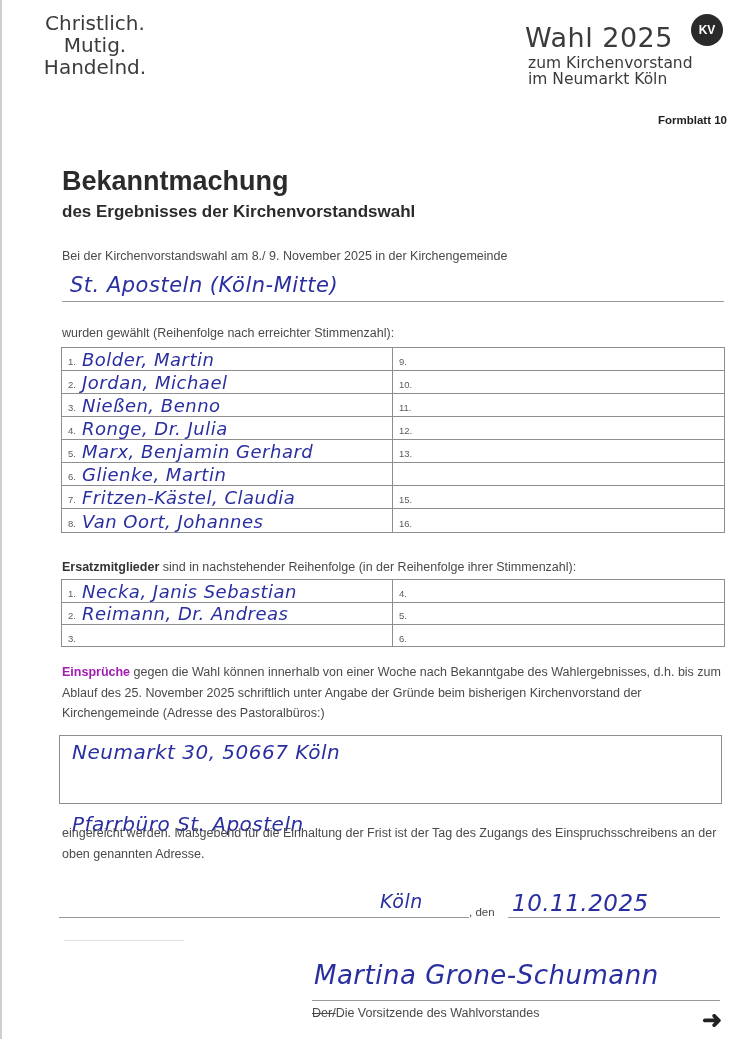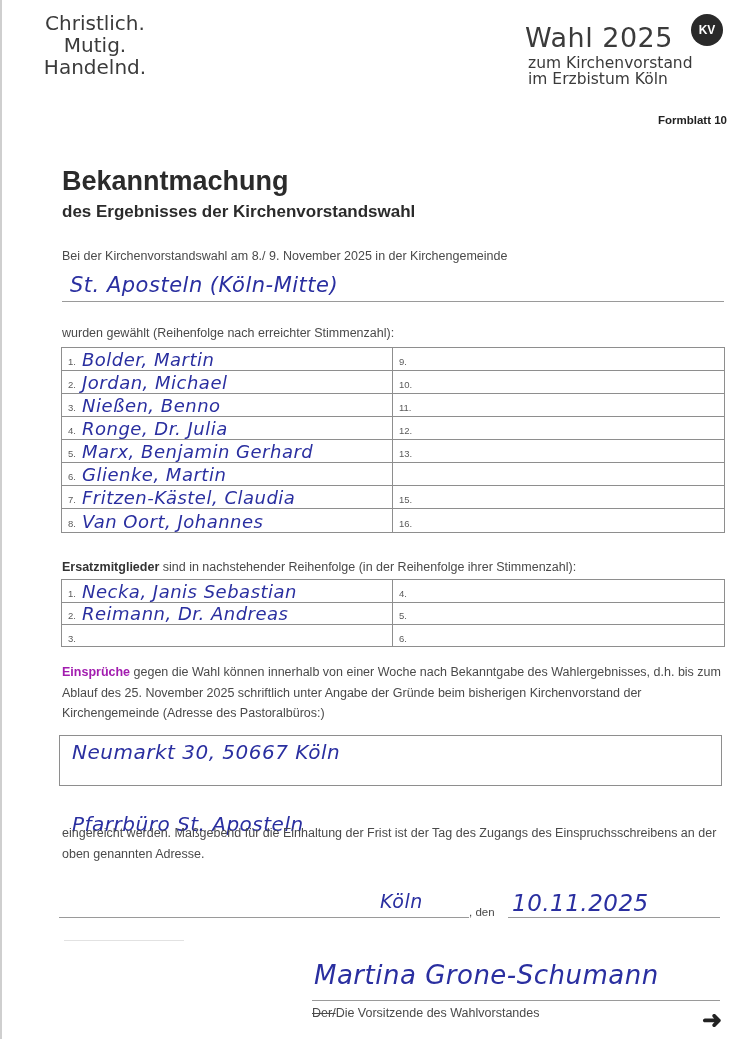--- a/index.html
+++ b/index.html
@@ -42,38 +42,38 @@
   
   .grid { position: absolute; border: 1px solid #8e8e8e; box-sizing: border-box; }
   .row { position: absolute; left: 0; right: 0; border-bottom: 1px solid #8e8e8e; box-sizing: border-box; }
   .row:last-child { border-bottom: none; }
   .cell { position: absolute; top: 0; bottom: 0; box-sizing: border-box; }
   .num { position: absolute; left: 6px; bottom: 3px; font-size: 9.5px; color: #5a5a5a; }
   .cell .hand { position: absolute; left: 20px; bottom: 0px; font-size: 18px; white-space: nowrap; }
   .divider { position: absolute; top: 0; bottom: 0; width: 1px; background: #8e8e8e; }
   .para { font-size: 12.5px; line-height: 20.5px; color: #4a4a4a; }
   .para b { color: #a21caf; }
-  .addr-box { left: 57px; top: 735px; width: 663px; height: 51px; border: 1px solid #8e8e8e; box-sizing: border-box; }
+  .addr-box { left: 57px; top: 735px; width: 663px; height: 69px; border: 1px solid #8e8e8e; box-sizing: border-box; }
   .strike { text-decoration: line-through; }
   .arrow { right: 33px; top: 1006px; font-size: 24px; color: #222; font-weight: bold; }
 </style>
 </head>
 <body>
 
 <div class="abs slogan">
   <div>Christlich.</div>
   <div>Mutig.</div>
   <div>Handelnd.</div>
 </div>
 
 <div class="abs wahl-title">Wahl 2025</div>
 <div class="abs kv-badge">KV</div>
 <div class="abs wahl-sub">
   <div>zum Kirchenvorstand</div>
-  <div>im Erzbistum Köln</div>
+  <div>im Neumarkt Köln</div>
 </div>
 <div class="abs formblatt">Formblatt 10</div>
 
 <div class="abs title">Bekanntmachung</div>
 <div class="abs subtitle">des Ergebnisses der Kirchenvorstandswahl</div>
 
 <div class="abs label" style="left:60px; top:249px;">Bei der Kirchenvorstandswahl am 8./ 9. November 2025 in der Kirchengemeinde</div>
 <div class="abs hand" style="left:68px; top:273px; font-size:21px;">St. Aposteln (Köln-Mitte)</div>
 <div class="line" style="left:60px; top:301px; width:662px;"></div>
 

